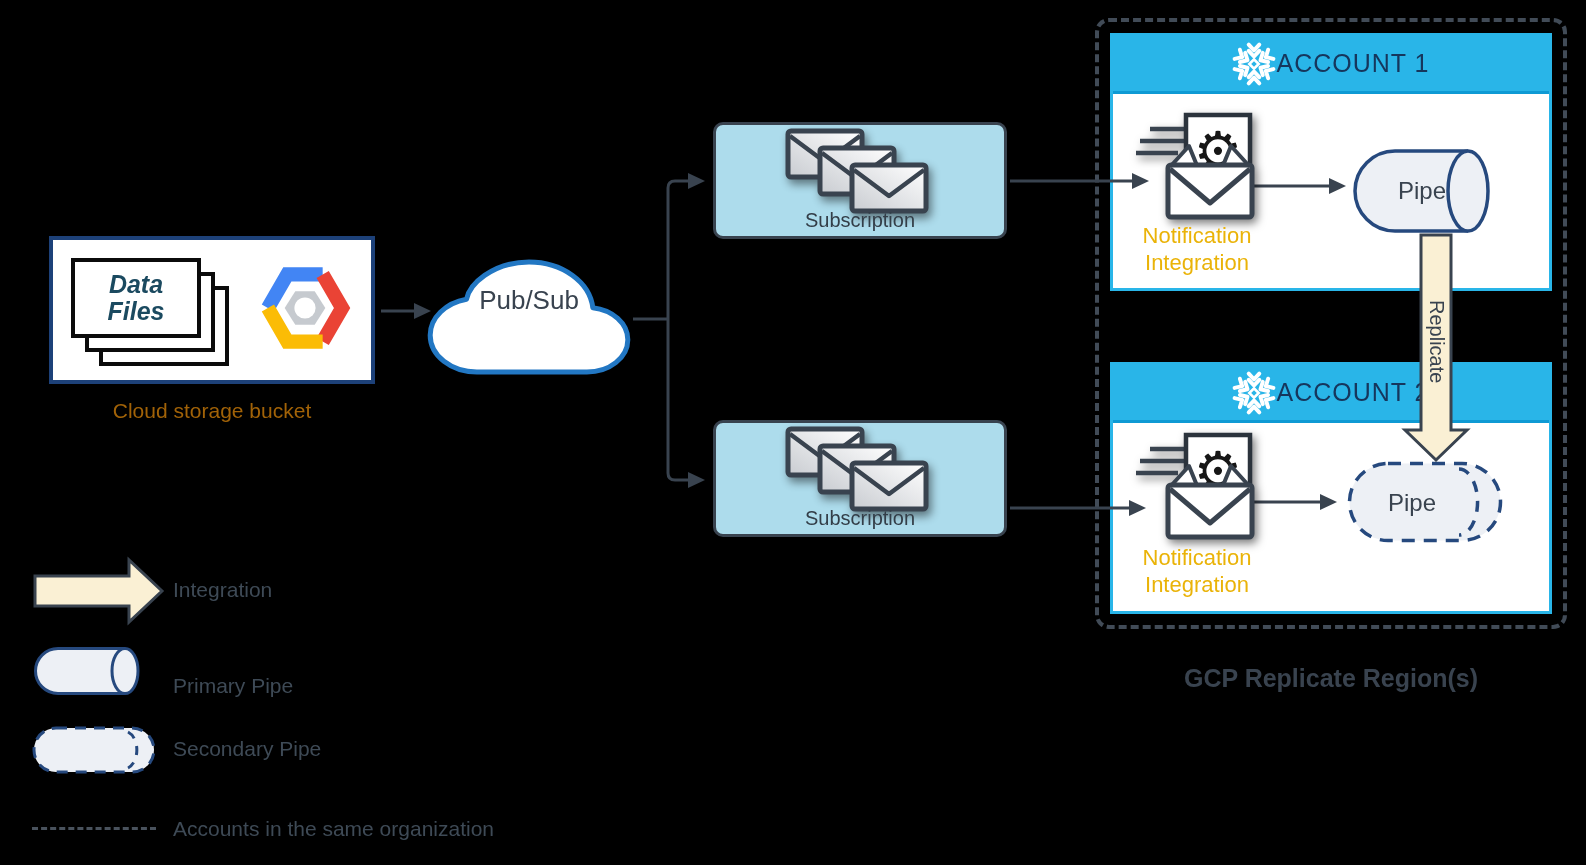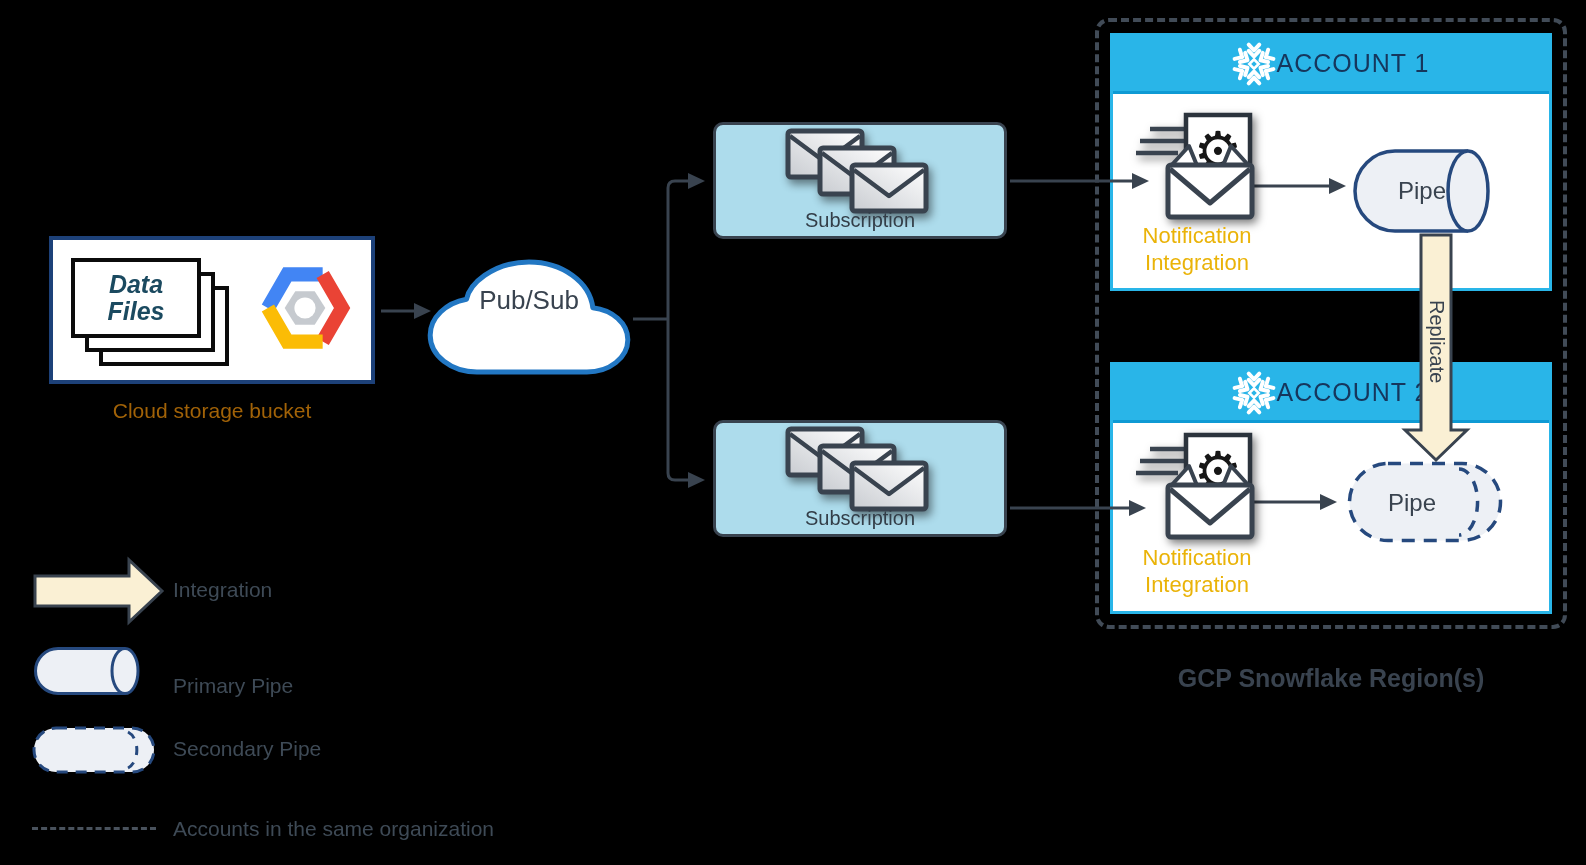--- a/index.html
+++ b/index.html
@@ -276,21 +276,21 @@
     <div>Notification</div>
     <div>Integration</div>
   </div>
 
   <svg class="abs" style="left:1347px;top:461px;z-index:4;" width="156" height="82" viewBox="0 0 156 82">
     <rect x="2.5" y="2.5" width="151" height="77" rx="38.5" fill="#edf0f5" stroke="#26497e" stroke-width="3.5" stroke-dasharray="13 9"></rect>
     <path d="M112,8 A18,32 0 0 1 112,74" fill="none" stroke="#26497e" stroke-width="3.5" stroke-dasharray="11 9"></path>
   </svg>
   <div class="abs pipe-label" style="left:1342px;top:489px;">Pipe</div>
 
-  <div class="abs region-label">GCP Snowflake Region(s)</div>
+  <div class="abs region-label">GCP Replicate Region(s)</div>
 
   <svg class="abs" style="left:33px;top:556px;" width="132" height="70" viewBox="0 0 132 70">
     <polygon points="2,20 96,20 96,4 129,35 96,66 96,50 2,50" fill="#faf0d4" stroke="#39434f" stroke-width="3"></polygon>
   </svg>
   <div class="abs legend-label" style="left:173px;top:578px;">Integration</div>
 
   <svg class="abs" style="left:32px;top:646px;" width="124" height="50" viewBox="0 0 124 50">
     <path d="M93,2.5 H26 A22.5,22.5 0 0 0 26,47.5 H93" fill="#edf0f5" stroke="#26497e" stroke-width="3"></path>
     <ellipse cx="93" cy="25" rx="13" ry="22.5" fill="#edf0f5" stroke="#26497e" stroke-width="3"></ellipse>
   </svg>

